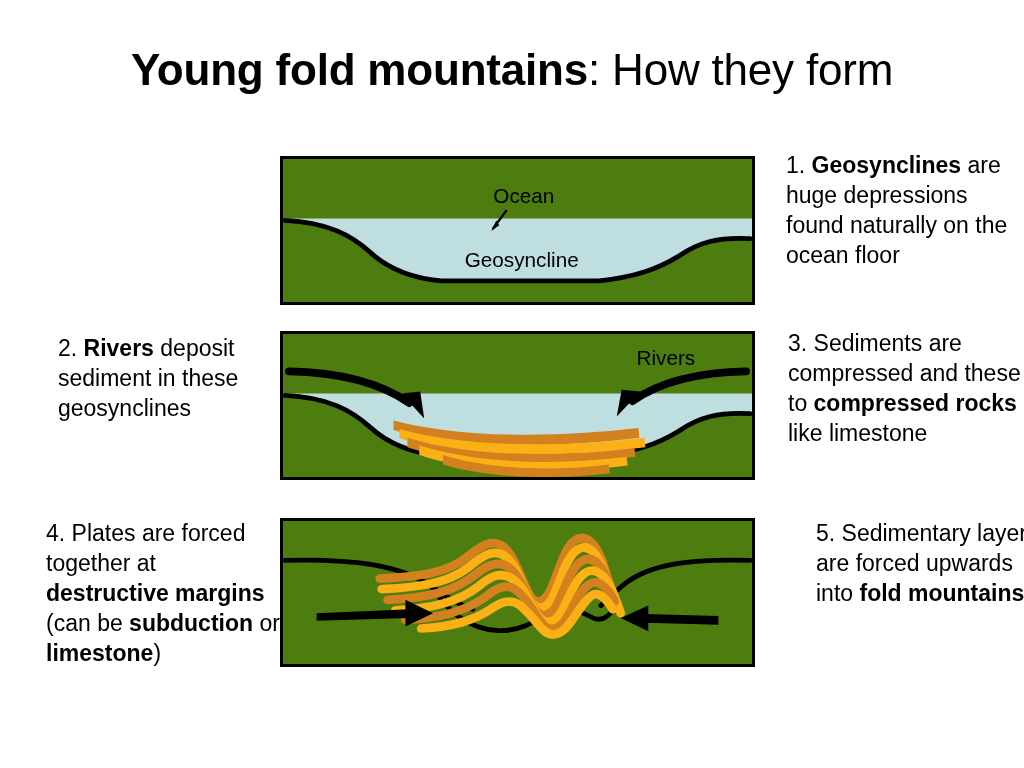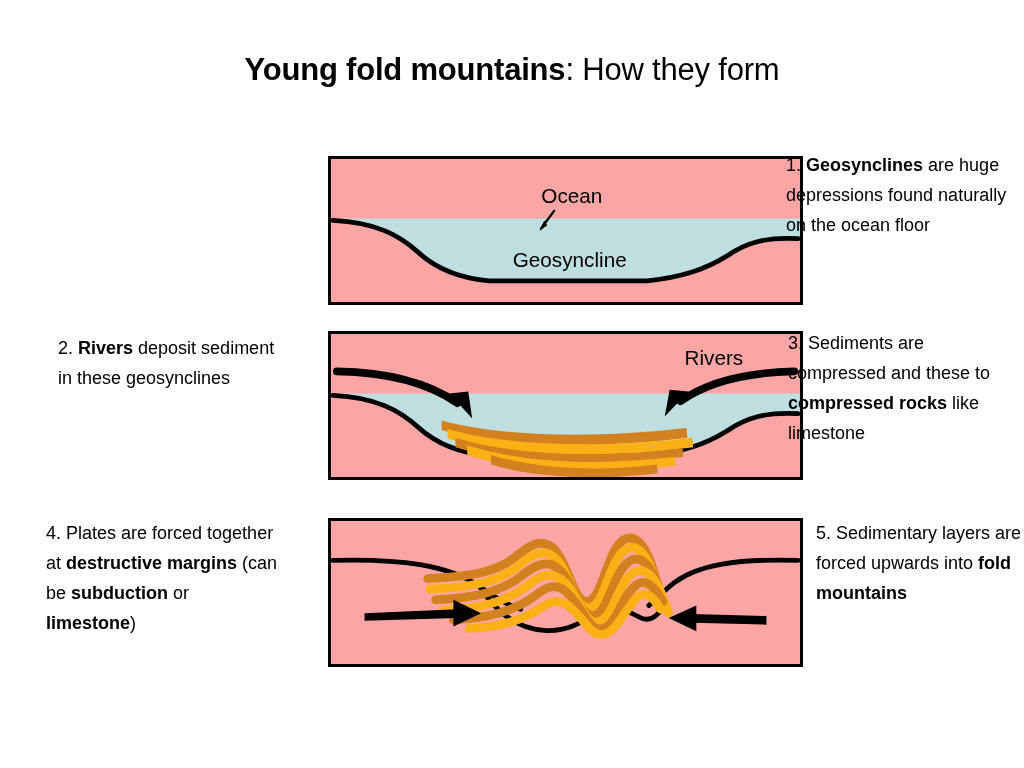--- a/index.html
+++ b/index.html
@@ -16,47 +16,46 @@
     color: #000000;
   }
 
   
   #slide-title {
     position: absolute;
     left: 0;
     top: 48px;
     width: 1024px;
     text-align: center;
-    font-size: 31px;
+    font-size: 44px;
     line-height: 44px;
     letter-spacing: -0.2px;
     white-space: nowrap;
   }
   #slide-title .strong { font-weight: bold; }
   #slide-title .light  { font-weight: normal; }
 
   
   .panel {
     position: absolute;
     left: 280px;
     width: 475px;
     border: 3px solid #000000;
     box-sizing: border-box;
-    background: #fca5a5;
-    margin-left: 48px;
+    background: #4d7c0f;
   }
   #panel-1 { top: 156px; height: 149px; }
   #panel-2 { top: 331px; height: 149px; }
   #panel-3 { top: 518px; height: 149px; }
   .panel svg { display: block; width: 100%; height: 100%; }
 
   
   .caption {
     position: absolute;
-    font-size: 18px;
+    font-size: 23px;
     line-height: 30px;
     color: #000000;
   }
   .caption b { font-weight: bold; }
 
   #caption-1 { left: 786px; top: 150px; width: 232px; }
   #caption-2 { left: 58px;  top: 333px; width: 230px; }
   #caption-3 { left: 788px; top: 328px; width: 236px; }
   #caption-4 { left: 46px;  top: 518px; width: 238px; }
   #caption-5 { left: 792px; top: 518px; width: 230px; margin-left: 24px; }

